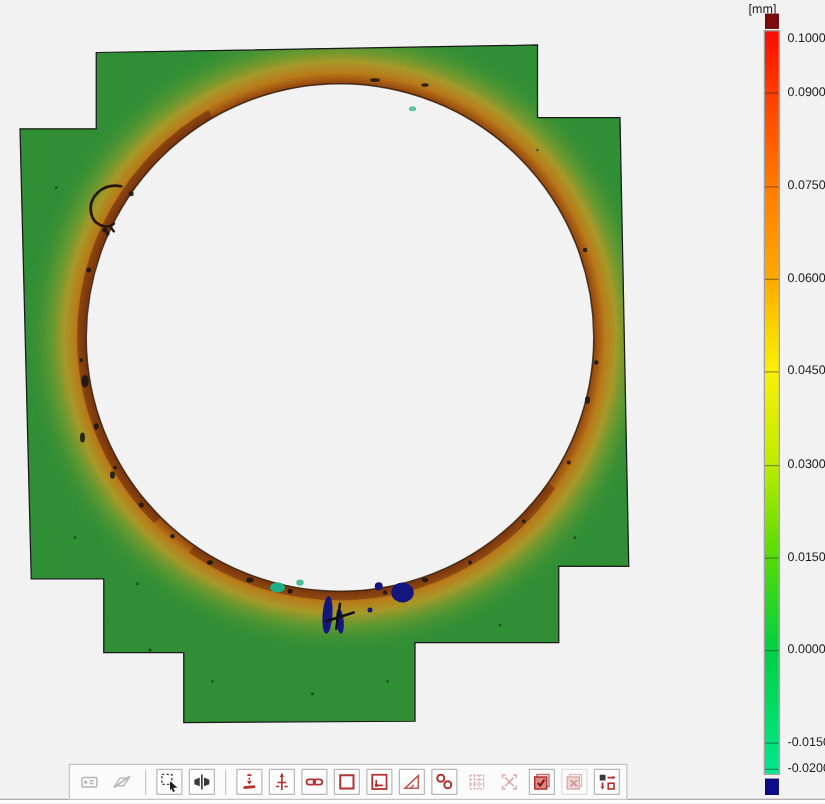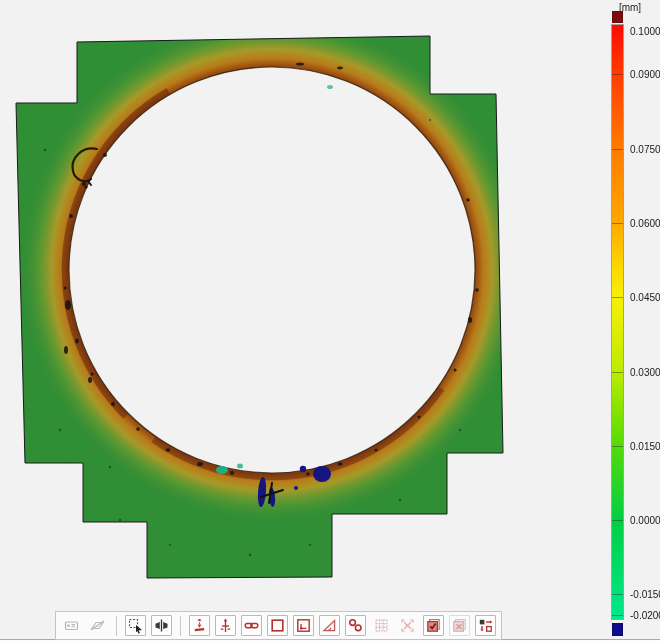--- a/index.html
+++ b/index.html
@@ -5,21 +5,21 @@
   html,body{margin:0;padding:0;}
   body{
     width:660px;height:643px;position:relative;overflow:hidden;
     background:#f2f2f2;
     font-family:"Liberation Sans", sans-serif;
   }
   
   #viewport{position:absolute;left:0;top:0;width:660px;height:643px;}
   
   #scale-unit{
-    position:absolute;left:610px;top:2px;width:40px;text-align:center;
+    position:absolute;left:590px;top:2px;width:40px;text-align:center;
     font-size:10px;color:#1c1c1c;
   }
   #scale-max-block{position:absolute;left:612px;top:11px;width:11px;height:12px;
     border:1px solid #6b0a0c;box-sizing:border-box;}
   #scale-min-block{position:absolute;left:612px;top:623px;width:11px;height:13px;
     border:1px solid #0a0a70;box-sizing:border-box;}
   #scale-bar{
     position:absolute;left:612px;top:25px;width:11px;height:594px;
     outline:1px solid rgba(60,60,60,.45);
   }

